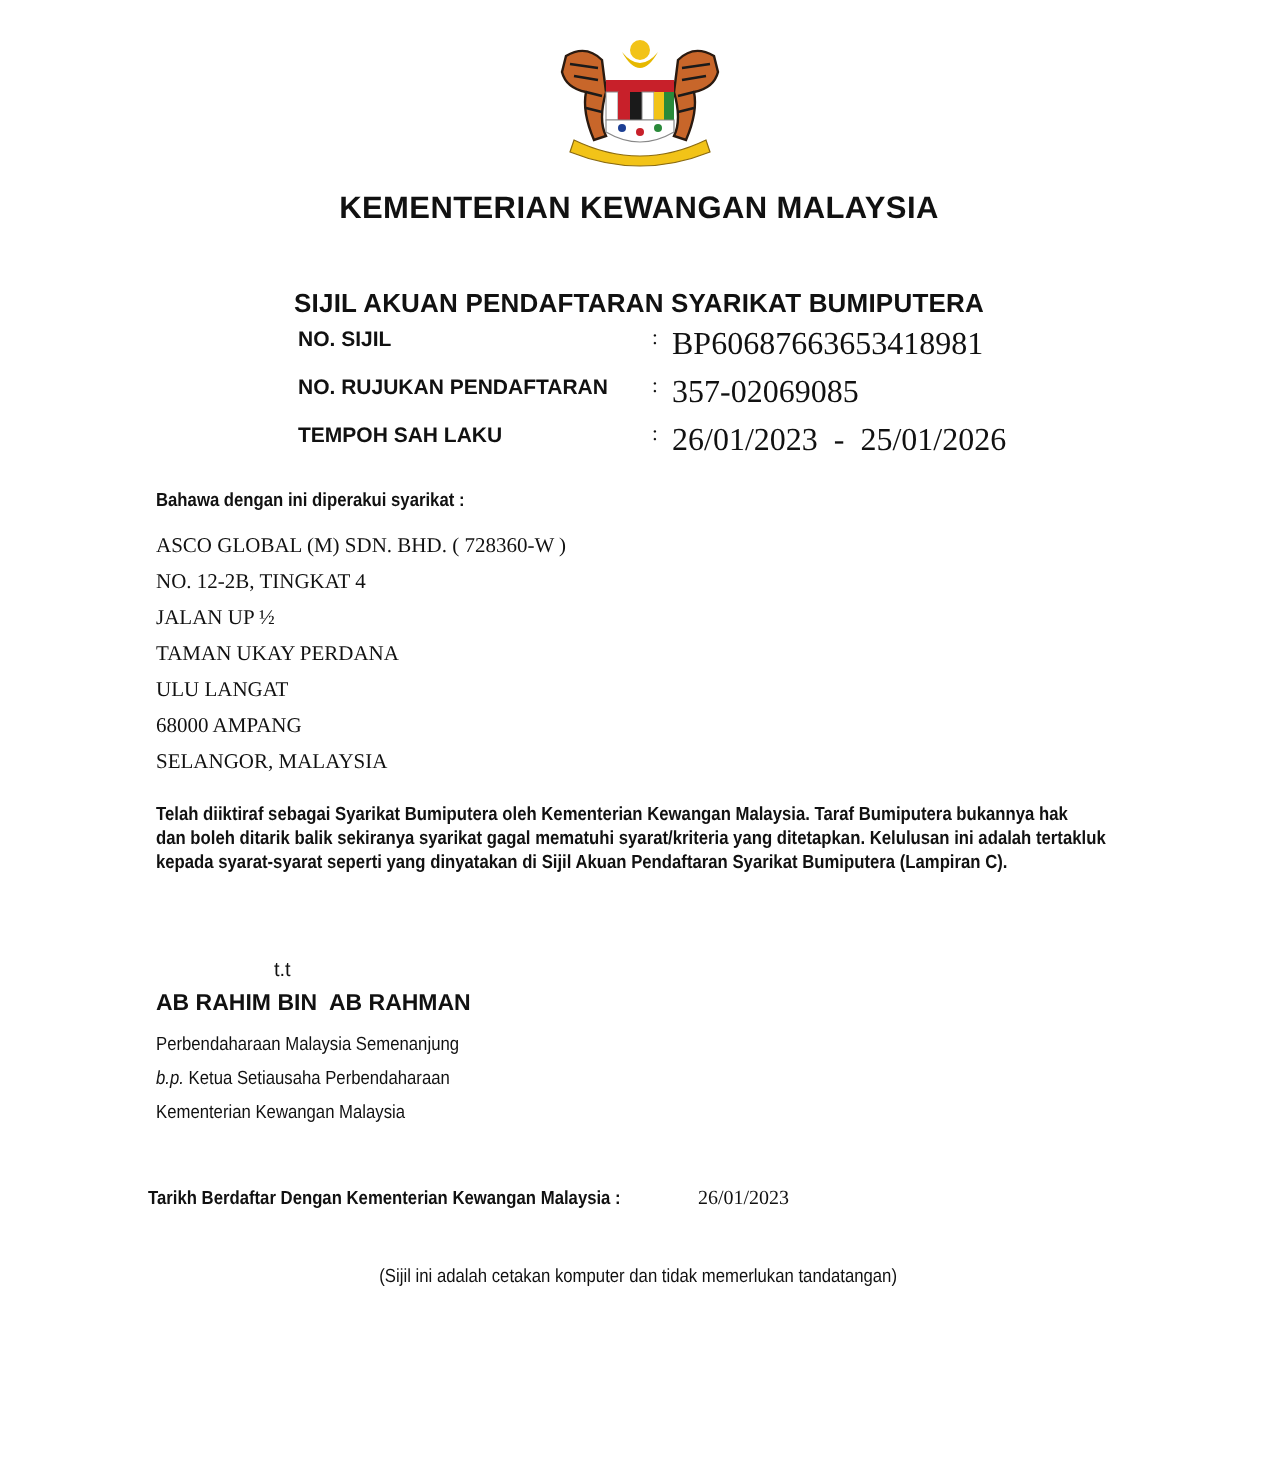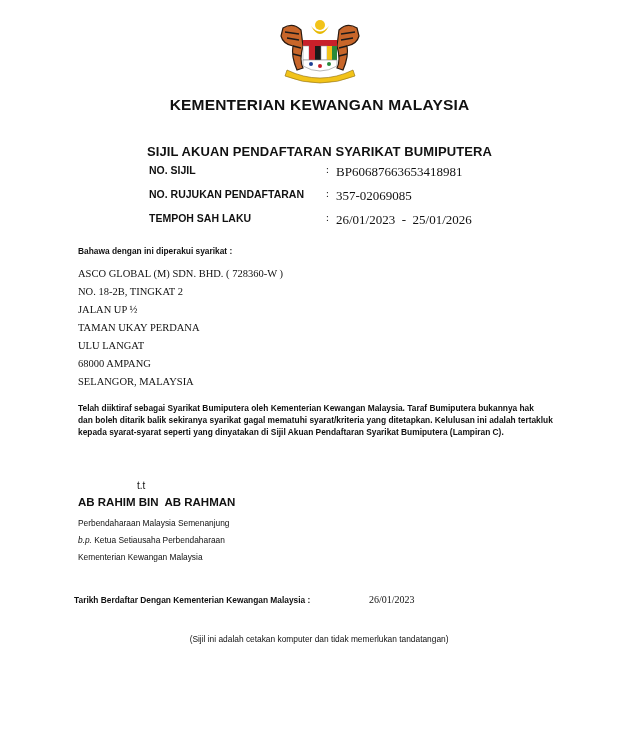--- a/index.html
+++ b/index.html
@@ -9,41 +9,41 @@
   .serif { font-family: "Liberation Serif", "DejaVu Serif", serif; }
 
   #logo { left: 273px; top: 16px; width: 94px; height: 68px; }
 
   .title { left: 0; width: 639px; text-align: center; font-weight: bold; }
   #ministry { top: 96px; font-size: 15.5px; letter-spacing: 0.2px; }
   #cert-title { top: 144px; font-size: 13px; letter-spacing: 0.1px; }
 
   .field-label { left: 149px; font-size: 10.5px; font-weight: bold; }
   .field-colon { left: 326px; font-size: 10.5px; }
-  .field-value { left: 336px; font-size: 13px; }
+  .field-value { left: 336px; font-size: 16px; }
   .row0 { top: 164px; }
   .row1 { top: 188px; text-align: center; }
   .row2 { top: 212px; }
 
   #intro { left: 78px; top: 245px; font-size: 9.5px; font-weight: bold; transform: scaleX(0.88); transform-origin: left; }
   .addr { left: 78px; font-size: 10.5px; }
 
   #para { left: 78px; top: 402px; width: 530px; font-size: 9.5px; font-weight: bold; line-height: 12px; transform: scaleX(0.88); transform-origin: left; }
   #para span { display: block; white-space: nowrap; }
 
   #tt { left: 137px; top: 480px; font-size: 10px; }
   #signer { left: 78px; top: 496px; font-size: 11.5px; font-weight: bold; }
   .sig-line { left: 78px; font-size: 9.5px; transform: scaleX(0.88); transform-origin: left; }
   #sig-1 { top: 517px; }
   #sig-2 { top: 534px; }
   #sig-3 { top: 551px; }
   #sig-2 i { font-style: italic; }
 
   #reg-label { left: 74px; top: 594px; font-size: 9.5px; font-weight: bold; transform: scaleX(0.88); transform-origin: left; }
-  #reg-date { left: 369px; top: 594px; font-size: 10px; }
+  #reg-date { left: 349px; top: 594px; font-size: 10px; }
 
   #footer-note { left: 0; width: 639px; top: 633px; text-align: center; font-size: 9.5px; }
   #footer-note span { display: inline-block; transform: scaleX(0.88); }
 </style>
 </head>
 <body>
 
 <div id="logo" class="abs">
   <svg width="94" height="68" viewBox="0 0 94 68">
 
@@ -82,21 +82,21 @@
 <div class="abs field-label sans row1">NO. RUJUKAN PENDAFTARAN</div>
 <div class="abs field-colon serif row1">:</div>
 <div class="abs field-value serif row1">357-02069085</div>
 
 <div class="abs field-label sans row2">TEMPOH SAH LAKU</div>
 <div class="abs field-colon serif row2">:</div>
 <div class="abs field-value serif row2" style="white-space:pre">26/01/2023  -  25/01/2026</div>
 
 <div id="intro" class="abs sans">Bahawa dengan ini diperakui syarikat :</div>
 <div class="abs addr serif" style="top:268px">ASCO GLOBAL (M) SDN. BHD. ( 728360-W )</div>
-<div class="abs addr serif" style="top:286px">NO. 18-2B, TINGKAT 2</div>
+<div class="abs addr serif" style="top:286px">NO. 12-2B, TINGKAT 4</div>
 <div class="abs addr serif" style="top:304px">JALAN UP ½</div>
 <div class="abs addr serif" style="top:322px">TAMAN UKAY PERDANA</div>
 <div class="abs addr serif" style="top:340px">ULU LANGAT</div>
 <div class="abs addr serif" style="top:358px">68000 AMPANG</div>
 <div class="abs addr serif" style="top:376px">SELANGOR, MALAYSIA</div>
 
 <div id="para" class="abs sans">
   <span>Telah diiktiraf sebagai Syarikat Bumiputera oleh Kementerian Kewangan Malaysia.  Taraf Bumiputera bukannya hak</span>
   <span>dan boleh ditarik balik sekiranya syarikat gagal mematuhi syarat/kriteria yang ditetapkan.  Kelulusan ini adalah tertakluk</span>
   <span>kepada syarat-syarat seperti yang dinyatakan di Sijil Akuan Pendaftaran Syarikat Bumiputera (Lampiran C).</span>

